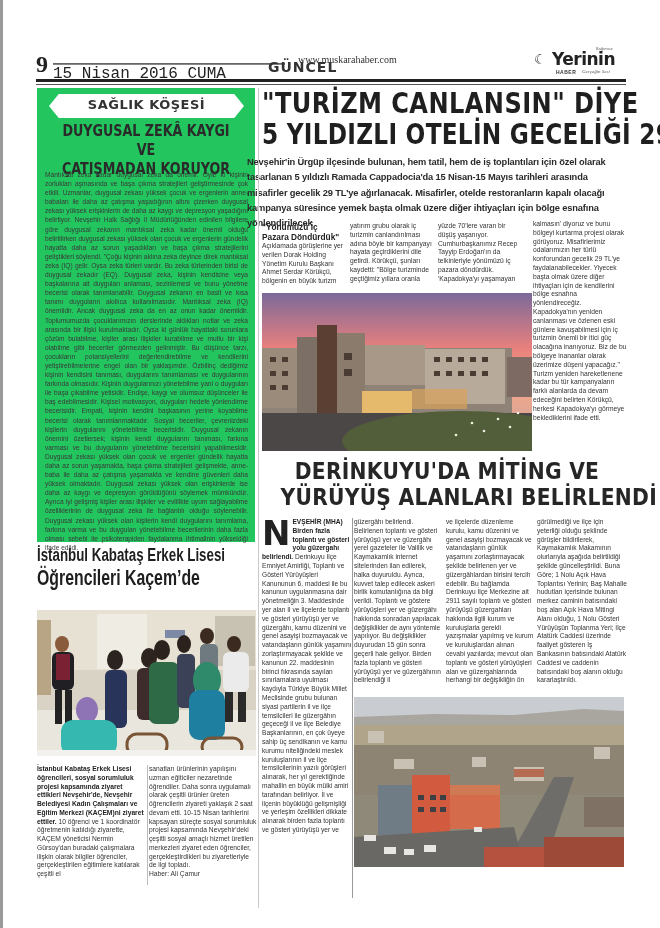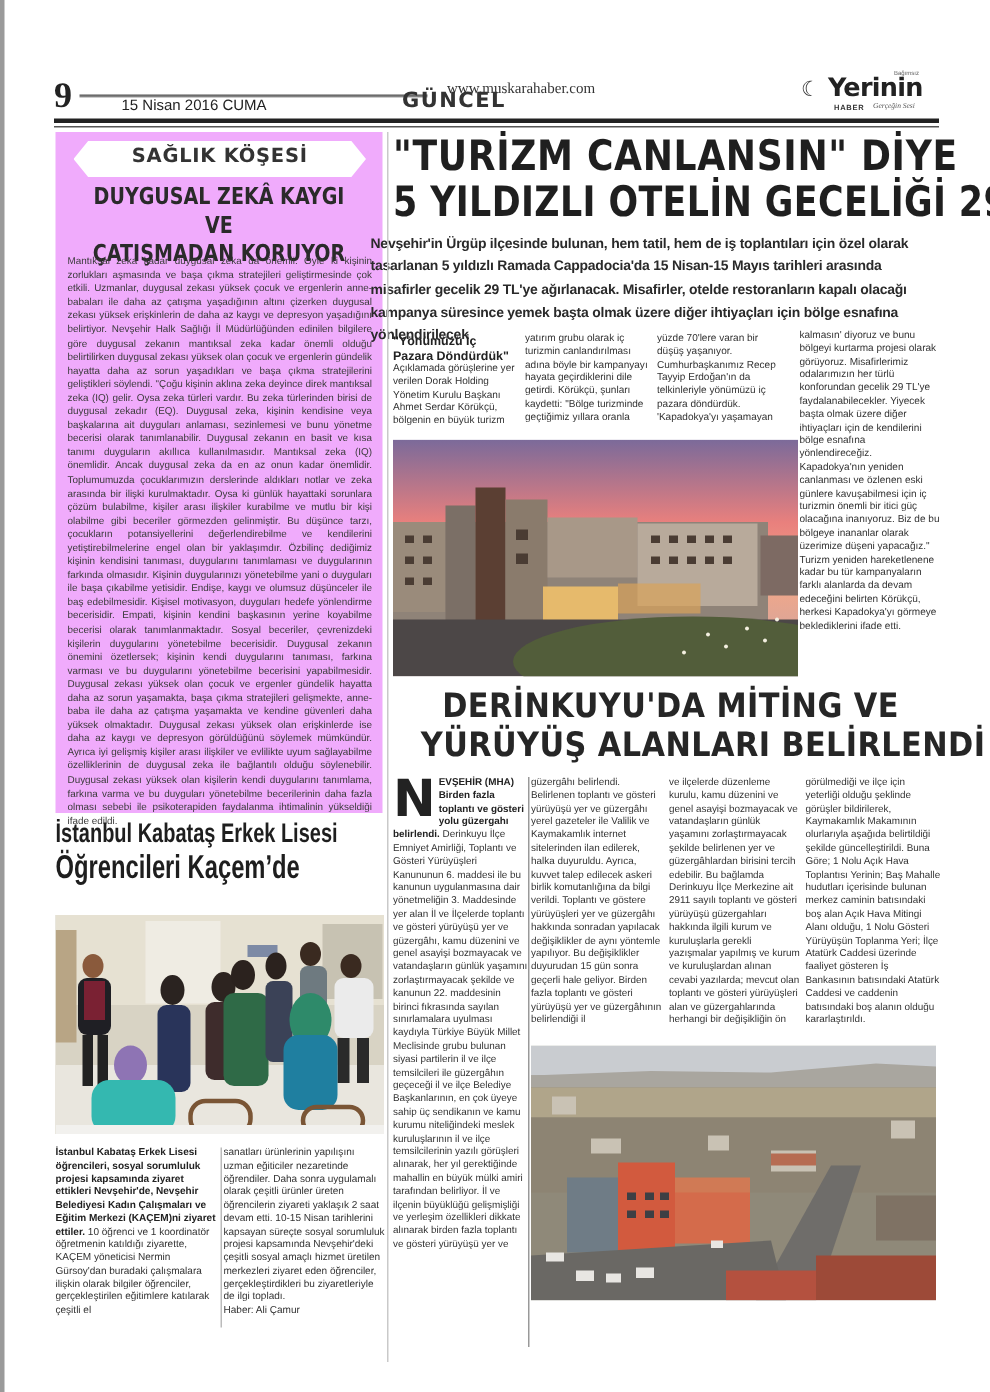--- a/index.html
+++ b/index.html
@@ -5,35 +5,35 @@
   * { box-sizing: border-box; margin: 0; padding: 0; }
   html, body { width: 660px; height: 928px; background: #ffffff; overflow: hidden; }
   body { font-family: "Liberation Sans", "DejaVu Sans", sans-serif; color: #222; position: relative; }
 
   .page { position: absolute; left: 0; top: 0; width: 660px; height: 928px; background: #fff; }
   .left-edge { position: absolute; left: 0; top: 0; width: 3px; height: 928px; background: #9a9a9a; }
 
   
   .masthead { position: absolute; left: 36px; top: 48px; width: 590px; height: 36px; }
   .page-number { position: absolute; left: 0; top: 4px; font-family: "Liberation Serif", serif; font-weight: bold; font-size: 24px; color: #222; line-height: 24px; }
-  .issue-date { position: absolute; left: 17px; top: 17px; font-family: Liberation Sans, sans-serif; font-size: 10px; color: #222; margin-left: 28px; }
+  .issue-date { position: absolute; left: 17px; top: 17px; font-family: Liberation Mono, monospace; font-size: 16px; color: #222; }
   .top-thin-rule { position: absolute; left: 17px; top: 15px; width: 232px; height: 2px; background: linear-gradient(#555,#999); }
   .guncel { position: absolute; left: 232px; top: 11px; font-family: "DejaVu Sans", sans-serif; font-weight: bold; font-size: 14px; letter-spacing: 1px; color: #333; }
   .site-url { position: absolute; left: 262px; top: 6px; font-family: "Liberation Serif", serif; font-size: 10px; color: #333; }
   .logo { position: absolute; right: 0; top: 1px; width: 92px; height: 30px; }
   .logo-mark { position: absolute; left: 0; top: 2px; font-size: 14px; color: #333; }
   .logo-name { position: absolute; left: 18px; top: 0; font-family: "DejaVu Sans", sans-serif; font-weight: bold; font-size: 17px; color: #222; letter-spacing: -0.5px; }
   .logo-sub { position: absolute; left: 22px; top: 20px; font-size: 5px; font-weight: bold; color: #333; letter-spacing: 0.5px; }
   .logo-tag { position: absolute; left: 48px; top: 20px; font-family: "Liberation Serif", serif; font-style: italic; font-size: 5px; color: #555; }
   .logo-top { position: absolute; left: 62px; top: -3px; font-size: 4px; color: #666; }
   .mast-rule { position: absolute; left: 0; top: 31px; width: 590px; height: 3px; background: #222; }
   .mast-rule2 { position: absolute; left: 0; top: 36px; width: 590px; height: 1px; background: #555; }
 
   
-  .health-box { position: absolute; left: 37px; top: 88px; width: 218px; height: 454px; background: #f0abfc; }
+  .health-box { position: absolute; left: 37px; top: 88px; width: 218px; height: 454px; background: #22c55e; }
   .health-kicker-wrap { position: absolute; left: 12px; top: 6px; width: 195px; height: 24px; }
   .health-kicker-bg { position: absolute; left: 0; top: 0; width: 195px; height: 24px; background: #fff;
      clip-path: polygon(5% 0, 95% 0, 100% 50%, 95% 100%, 5% 100%, 0 50%); }
   .health-kicker { position: absolute; left: 0; top: 3px; width: 195px; text-align: center; font-family: "DejaVu Sans", sans-serif; font-weight: bold; font-size: 13px; color: #333; letter-spacing: 0.5px; }
   .health-title { position: absolute; left: 6px; top: 34px; width: 206px; text-align: center; font-family: "DejaVu Sans", sans-serif; font-weight: bold; font-size: 15.5px; line-height: 19px; color: #2a2a2a; transform: scaleX(0.82); transform-origin: center top; letter-spacing: 0px; }
   .health-body { position: absolute; left: 8px; top: 82px; width: 203px; font-size: 6.6px; line-height: 9.1px; color: #3a3a3a; text-align: justify; }
 
   
   .ist-title { position: absolute; left: 37px; top: 545px; width: 220px; font-family: Liberation Sans, sans-serif; font-weight: bold; color: #1e1e1e; transform-origin: left top; }
   .ist-line { display: block; white-space: nowrap; transform-origin: left top; }

